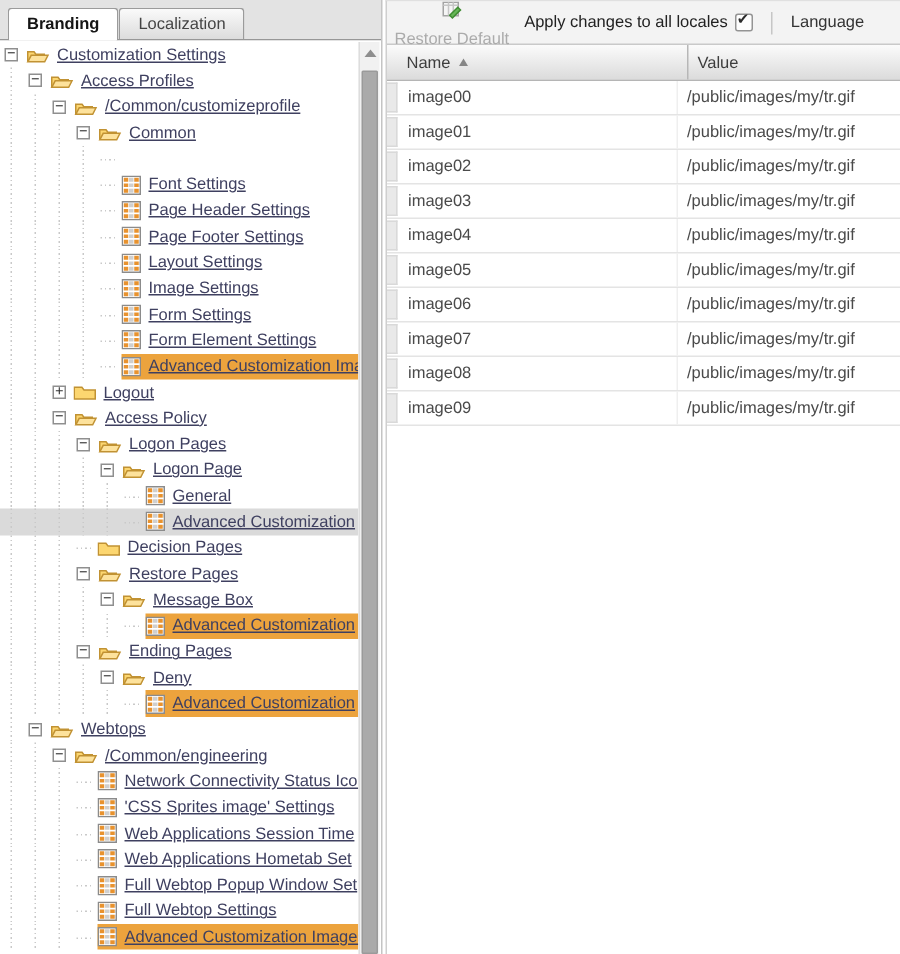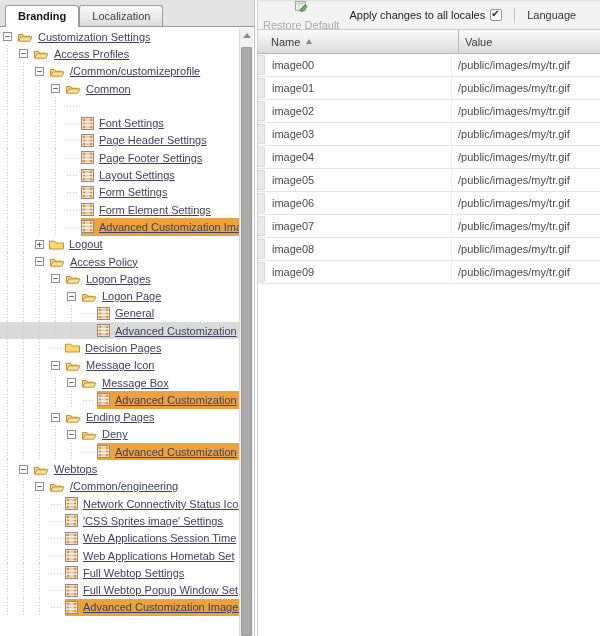--- a/index.html
+++ b/index.html
@@ -228,20 +228,39 @@
             <span class="node">
               <span class="icon">
                 <svg width="13" height="13">
                   <rect x="0.5" y="0.5" width="12" height="12" fill="#fff" stroke="#8b8b8b"></rect>
                   <rect x="1.5" y="1.5" width="3" height="10" fill="#e8922e"></rect>
                   <rect x="8.5" y="1.5" width="3" height="10" fill="#e8922e"></rect>
                   <rect x="5" y="1.5" width="3" height="10" fill="#cfcfcf"></rect>
                   <path d="M1 4.8h11M1 8.2h11" stroke="#fff" stroke-width="1.2"></path>
                 </svg>
               </span>
+              <span class="label">Image Settings</span>
+            </span>
+          </div>
+          <div class="tree-row">
+            <span class="guide"></span>
+            <span class="guide"></span>
+            <span class="guide"></span>
+            <span class="guide"></span>
+            <span class="expander-slot leaf-stub"></span>
+            <span class="node">
+              <span class="icon">
+                <svg width="13" height="13">
+                  <rect x="0.5" y="0.5" width="12" height="12" fill="#fff" stroke="#8b8b8b"></rect>
+                  <rect x="1.5" y="1.5" width="3" height="10" fill="#e8922e"></rect>
+                  <rect x="8.5" y="1.5" width="3" height="10" fill="#e8922e"></rect>
+                  <rect x="5" y="1.5" width="3" height="10" fill="#cfcfcf"></rect>
+                  <path d="M1 4.8h11M1 8.2h11" stroke="#fff" stroke-width="1.2"></path>
+                </svg>
+              </span>
               <span class="label">Form Settings</span>
             </span>
           </div>
           <div class="tree-row">
             <span class="guide"></span>
             <span class="guide"></span>
             <span class="guide"></span>
             <span class="guide"></span>
             <span class="expander-slot leaf-stub"></span>
             <span class="node">
@@ -403,21 +422,21 @@
             <span class="expander-slot">
               <span class="expander">−</span>
             </span>
             <span class="node">
               <span class="icon">
                 <svg width="16" height="13">
                   <path d="M1.5 11V4.5h4.2l1.2 1.7h5.6V8" fill="#fcd670" stroke="#c19233"></path>
                   <path d="M1.5 11.2 L3.8 6.9 H15 L12.8 11.2 Z" fill="#fde29c" stroke="#c19233"></path>
                 </svg>
               </span>
-              <span class="label">Message Icon</span>
+              <span class="label">Restore Pages</span>
             </span>
           </div>
           <div class="tree-row">
             <span class="guide"></span>
             <span class="guide"></span>
             <span class="guide"></span>
             <span class="guide"></span>
             <span class="expander-slot">
               <span class="expander">−</span>
             </span>
@@ -617,39 +636,39 @@
             <span class="node">
               <span class="icon">
                 <svg width="13" height="13">
                   <rect x="0.5" y="0.5" width="12" height="12" fill="#fff" stroke="#8b8b8b"></rect>
                   <rect x="1.5" y="1.5" width="3" height="10" fill="#e8922e"></rect>
                   <rect x="8.5" y="1.5" width="3" height="10" fill="#e8922e"></rect>
                   <rect x="5" y="1.5" width="3" height="10" fill="#cfcfcf"></rect>
                   <path d="M1 4.8h11M1 8.2h11" stroke="#fff" stroke-width="1.2"></path>
                 </svg>
               </span>
+              <span class="label">Full Webtop Popup Window Set</span>
+            </span>
+          </div>
+          <div class="tree-row">
+            <span class="guide"></span>
+            <span class="guide"></span>
+            <span class="guide"></span>
+            <span class="expander-slot leaf-stub"></span>
+            <span class="node">
+              <span class="icon">
+                <svg width="13" height="13">
+                  <rect x="0.5" y="0.5" width="12" height="12" fill="#fff" stroke="#8b8b8b"></rect>
+                  <rect x="1.5" y="1.5" width="3" height="10" fill="#e8922e"></rect>
+                  <rect x="8.5" y="1.5" width="3" height="10" fill="#e8922e"></rect>
+                  <rect x="5" y="1.5" width="3" height="10" fill="#cfcfcf"></rect>
+                  <path d="M1 4.8h11M1 8.2h11" stroke="#fff" stroke-width="1.2"></path>
+                </svg>
+              </span>
               <span class="label">Full Webtop Settings</span>
-            </span>
-          </div>
-          <div class="tree-row">
-            <span class="guide"></span>
-            <span class="guide"></span>
-            <span class="guide"></span>
-            <span class="expander-slot leaf-stub"></span>
-            <span class="node">
-              <span class="icon">
-                <svg width="13" height="13">
-                  <rect x="0.5" y="0.5" width="12" height="12" fill="#fff" stroke="#8b8b8b"></rect>
-                  <rect x="1.5" y="1.5" width="3" height="10" fill="#e8922e"></rect>
-                  <rect x="8.5" y="1.5" width="3" height="10" fill="#e8922e"></rect>
-                  <rect x="5" y="1.5" width="3" height="10" fill="#cfcfcf"></rect>
-                  <path d="M1 4.8h11M1 8.2h11" stroke="#fff" stroke-width="1.2"></path>
-                </svg>
-              </span>
-              <span class="label">Full Webtop Popup Window Set</span>
             </span>
           </div>
           <div class="tree-row">
             <span class="guide"></span>
             <span class="guide"></span>
             <span class="guide"></span>
             <span class="expander-slot leaf-stub"></span>
             <span class="node" style="background: rgb(236, 163, 61);">
               <span class="icon">
                 <svg width="13" height="13">

